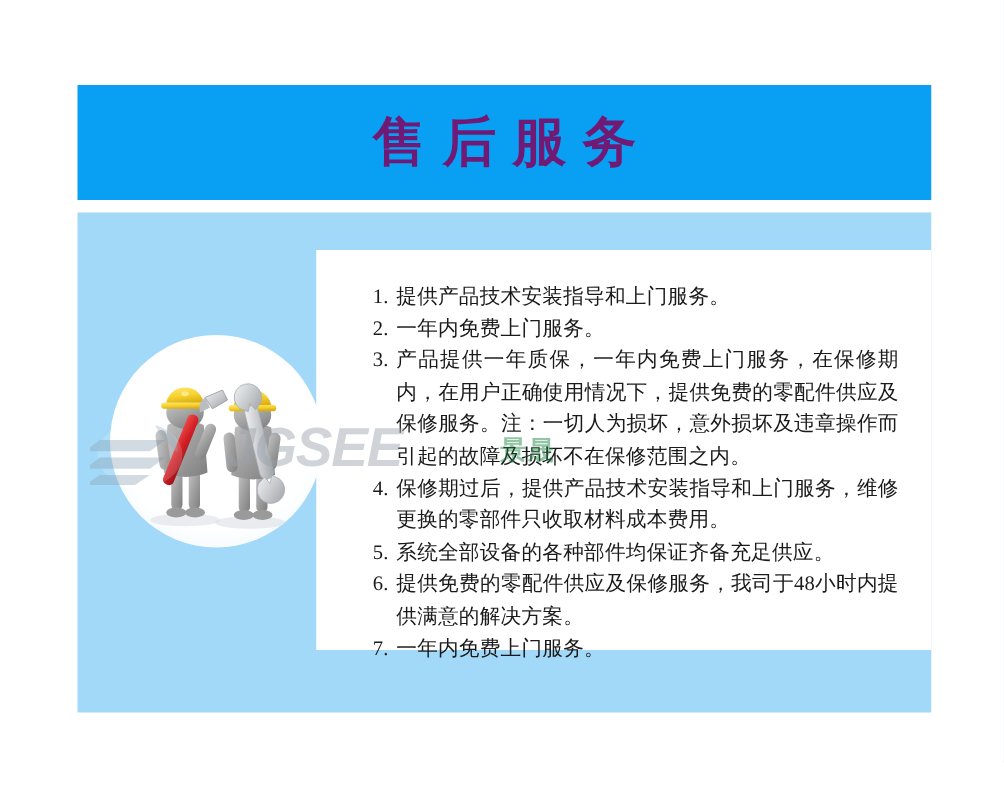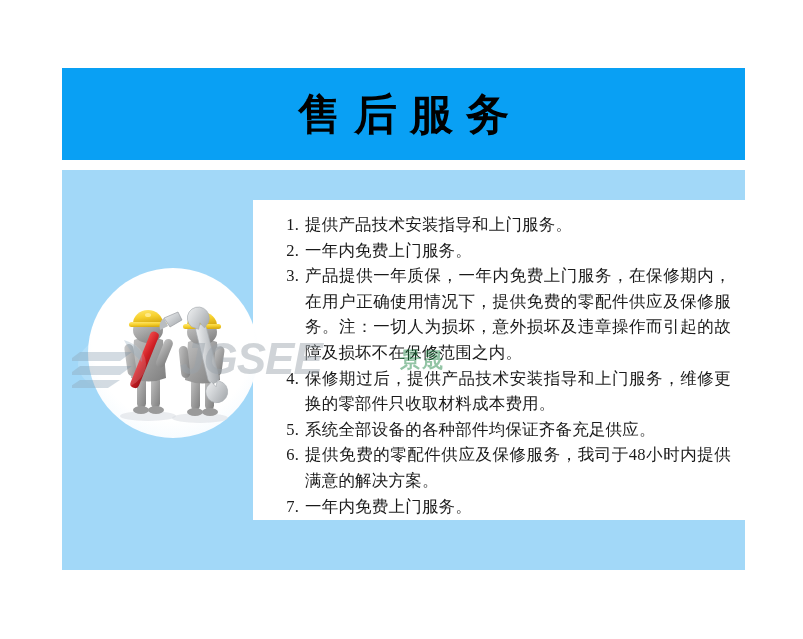--- a/index.html
+++ b/index.html
@@ -30,21 +30,21 @@
     left: 62px;
     top: 68px;
     width: 683px;
     height: 92px;
     background: #09a0f4;
     display: flex;
     align-items: center;
     justify-content: center;
   }
   .header-title {
-    color: #000000;
+    color: #701a75;
     font-family: "Liberation Sans", "DejaVu Sans", sans-serif;
     font-size: 43px;
     font-weight: bold;
     letter-spacing: 13px;
     text-indent: 13px;
     line-height: 1;
     white-space: nowrap;
   }
 
   
@@ -61,21 +61,21 @@
   .content-box {
     position: absolute;
     left: 253px;
     top: 200px;
     width: 492px;
     height: 320px;
     background: #ffffff;
   }
 
   .list {
-    margin: 4px;
+    margin: 16px;
     padding: 8px 10px 0 48px;
     list-style: none;
     counter-reset: svc;
   }
   .list-item {
     position: relative;
     counter-increment: svc;
     font-size: 16.5px;
     line-height: 25.6px;
     color: #1a1a1a;

